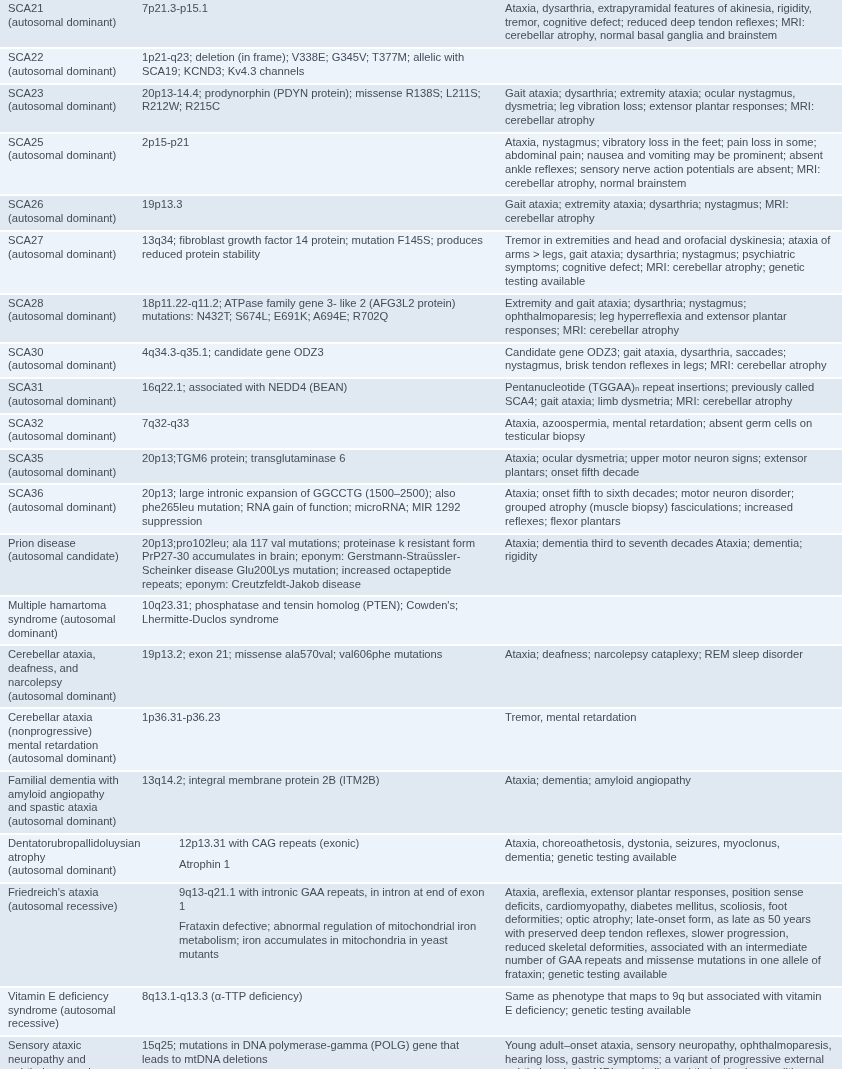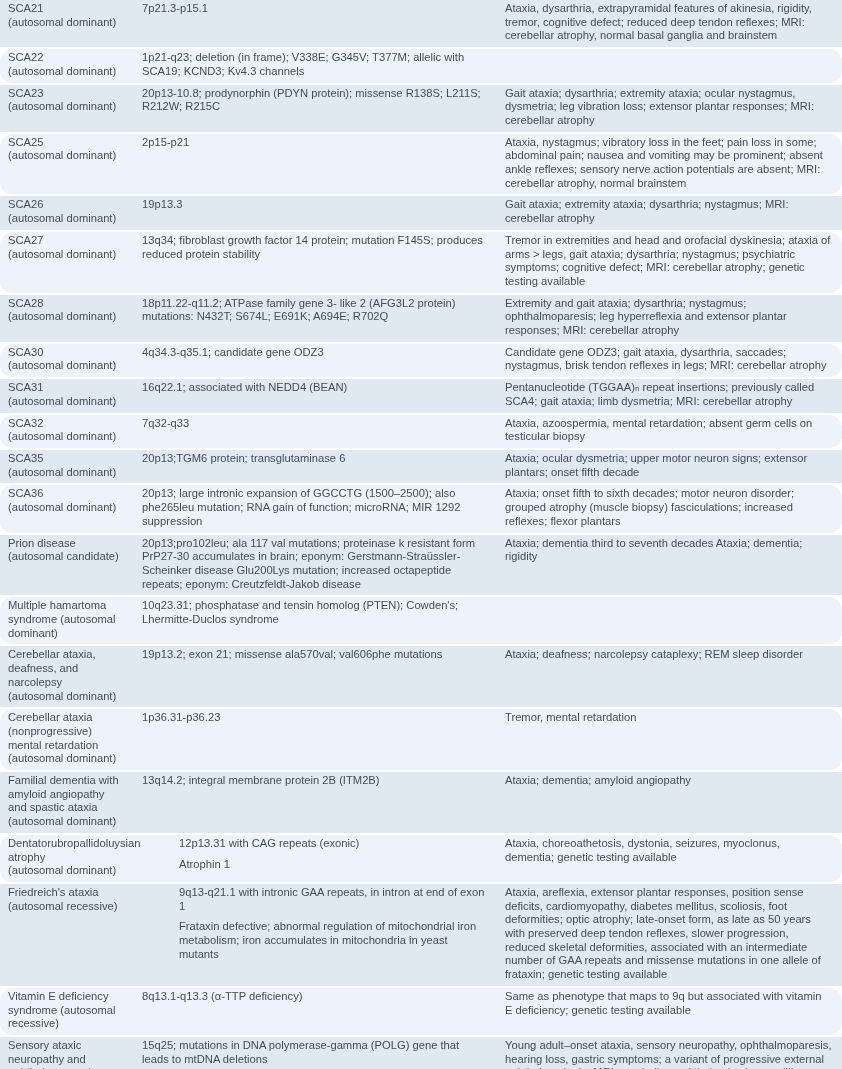--- a/index.html
+++ b/index.html
@@ -19,21 +19,21 @@
   }
   .table {
     width: 842px;
   }
   .row {
     display: grid;
     grid-template-columns: 134px 363px 1fr;
     border-bottom: 2px solid #ffffff;
   }
   .row.shade-dark  { background: var(--row-dark,  #e0e8f2); }
-  .row.shade-light { background: var(--row-light, #edf3fa); border-radius: 13px; }
+  .row.shade-light { background: var(--row-light, #edf3fa); }
   .cell {
     padding: 2px 10px 4px 8px;
     white-space: pre-line;
   }
   .cell .para { white-space: pre-line; margin-left: 37px; }
   .cell .para + .para { margin-top: 7px; }
   .col-clinical { }
 </style>
 </head>
 <body>
@@ -50,21 +50,21 @@
 
   <div class="row shade-light">
     <div class="cell col-disease">SCA22
 (autosomal dominant)</div>
     <div class="cell col-genetics">1p21-q23; deletion (in frame); V338E; G345V; T377M; allelic with SCA19; KCND3; Kv4.3 channels</div>
   </div>
 
   <div class="row shade-dark">
     <div class="cell col-disease">SCA23
 (autosomal dominant)</div>
-    <div class="cell col-genetics">20p13-10.8; prodynorphin (PDYN protein); missense R138S; L211S; R212W; R215C</div>
+    <div class="cell col-genetics">20p13-14.4; prodynorphin (PDYN protein); missense R138S; L211S; R212W; R215C</div>
     <div class="cell col-clinical">Gait ataxia; dysarthria; extremity ataxia; ocular nystagmus, dysmetria; leg vibration loss; extensor plantar responses; MRI: cerebellar atrophy</div>
   </div>
 
   <div class="row shade-light">
     <div class="cell col-disease">SCA25
 (autosomal dominant)</div>
     <div class="cell col-genetics">2p15-p21</div>
     <div class="cell col-clinical">Ataxia, nystagmus; vibratory loss in the feet; pain loss in some; abdominal pain; nausea and vomiting may be prominent; absent ankle reflexes; sensory nerve action potentials are absent; MRI: cerebellar atrophy, normal brainstem</div>
   </div>
 

